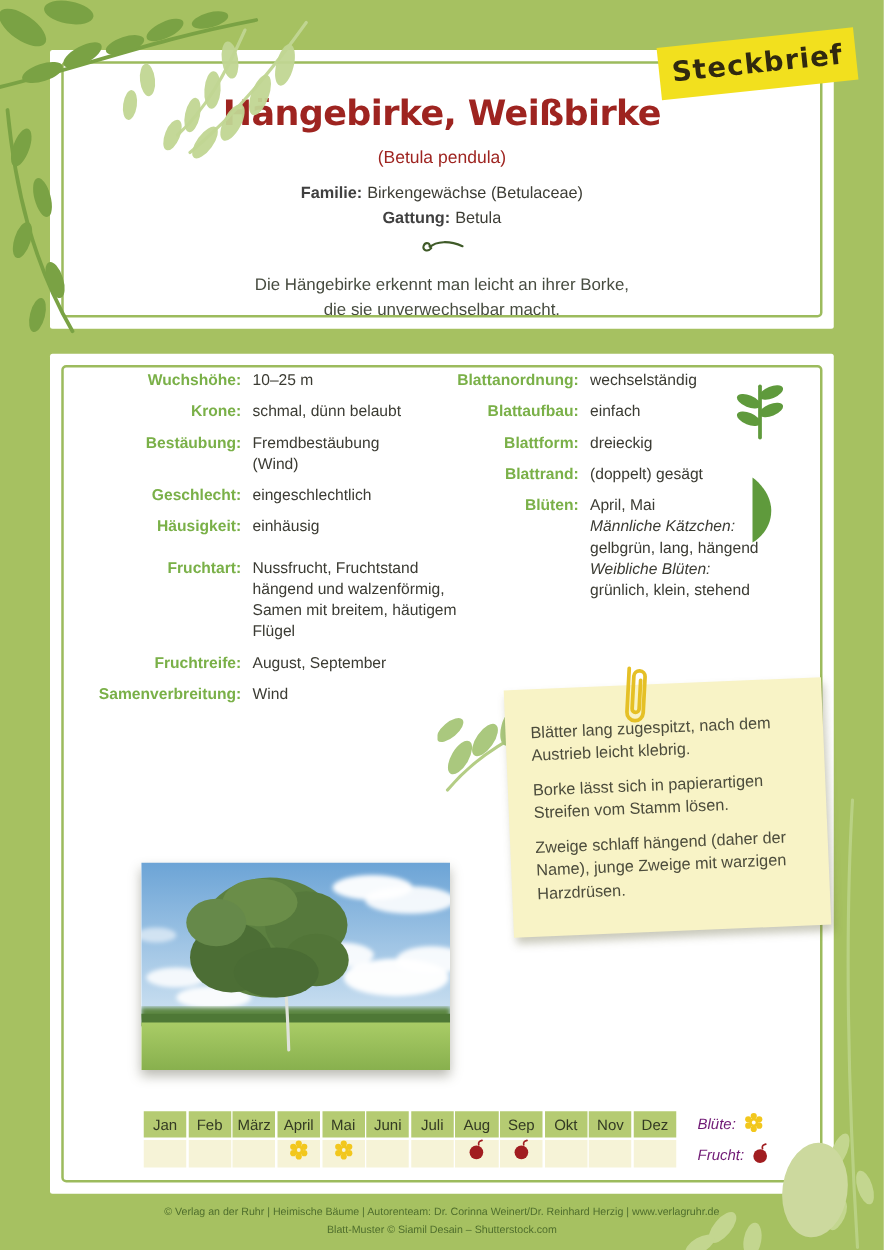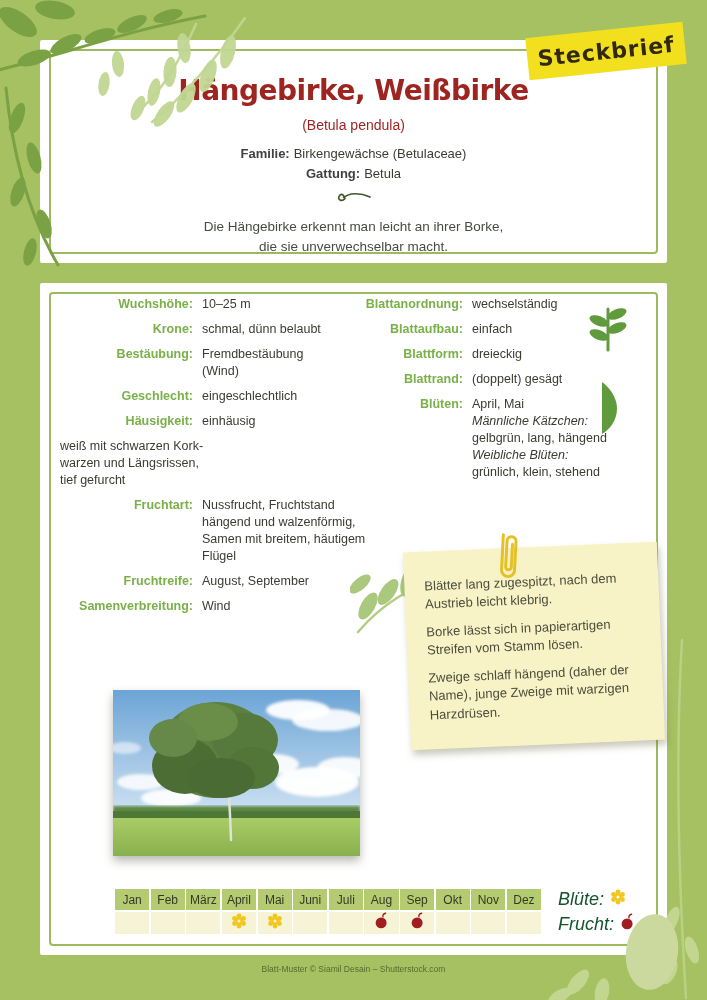--- a/index.html
+++ b/index.html
@@ -47,21 +47,21 @@
   #photo{position:absolute;left:113px;top:690px;width:247px;height:166px;z-index:2;
          box-shadow:0 5px 9px rgba(80,80,60,.4);}
 
   #calendar{position:absolute;left:115px;top:889px;width:426px;z-index:2;}
   .cal-row{display:flex;gap:1.5px;border-radius:10px;}
   .cal-row.data{margin-top:1.5px;}
   .cal-cell{flex:1 1 0;height:21px;display:flex;align-items:center;justify-content:center;}
   .cal-head{background:#b5cb72;font-size:12px;color:#333a23;}
   .cal-body{background:#f6f3d7;height:22px;}
 
-  #legend{position:absolute;left:558px;top:888px;z-index:5;font-size:18px;font-style:italic;color:#14532d;}
+  #legend{position:absolute;left:558px;top:888px;z-index:5;font-size:12px;font-style:italic;color:#701a75;}
   .legend-row{display:flex;align-items:center;gap:6px;height:22px;margin-bottom:3px;}
 
   #footer{position:absolute;top:963px;left:0;width:707px;text-align:center;
           font-size:8.5px;color:#4f6e2d;line-height:1.6;z-index:1;}
 
   .decor{position:absolute;pointer-events:none;}
   #decor-top-left{left:0;top:0;z-index:2;}
   #decor-bottom-right{left:540px;top:620px;z-index:4;}
 </style>
 </head>
@@ -159,25 +159,20 @@
         <div class="vline">eingeschlechtlich</div>
       </div>
     </div>
     <div class="fact-row">
       <div class="fact-label">Häusigkeit:</div>
       <div class="fact-value">
         <div class="vline">einhäusig</div>
       </div>
     </div>
     <div class="fact-row">
-      <div class="fact-value">
-        <div class="vline">weiß mit schwarzen Kork-</div>
-        <div class="vline">warzen und Längsrissen,</div>
-        <div class="vline">tief gefurcht</div>
-      </div>
     </div>
     <div class="fact-row">
       <div class="fact-label">Fruchtart:</div>
       <div class="fact-value">
         <div class="vline">Nussfrucht, Fruchtstand</div>
         <div class="vline">hängend und walzenförmig,</div>
         <div class="vline">Samen mit breitem, häutigem</div>
         <div class="vline">Flügel</div>
       </div>
     </div>
@@ -400,20 +395,21 @@
   <div class="legend-row">
     <span>Frucht:</span>
     <span id="legend-fruit-icon"><svg width="15" height="18" viewBox="0 0 20 23">
           <path d="M12,6 C11.2,3.2 13,1.8 15.5,1.2" fill="none" stroke="#a11d20" stroke-width="1.8" stroke-linecap="round"></path>
           <circle cx="9.5" cy="14" r="7.3" fill="#a11d20"></circle>
         </svg></span>
   </div>
 </div>
 
 <div id="footer">
+  <div>© Verlag an der Ruhr | Heimische Bäume | Autorenteam: Dr. Corinna Weinert/Dr. Reinhard Herzig | www.verlagruhr.de</div>
   <div>Blatt-Muster © Siamil Desain – Shutterstock.com</div>
 </div>
 
 <svg id="decor-bottom-right" class="decor" width="167" height="380" viewBox="0 0 167 380">
   <path d="M142,20 C136,120 138,250 146,378" stroke="#b9d184" stroke-width="2.5" fill="none" stroke-linecap="round"></path>
   <g fill="#c3d68f">
     <ellipse cx="132" cy="300" rx="6" ry="14" transform="rotate(22 132 300)"></ellipse>
     <ellipse cx="152" cy="330" rx="6" ry="14" transform="rotate(-18 152 330)"></ellipse>
     <ellipse cx="130" cy="352" rx="6" ry="13" transform="rotate(24 130 352)"></ellipse>
   </g>

